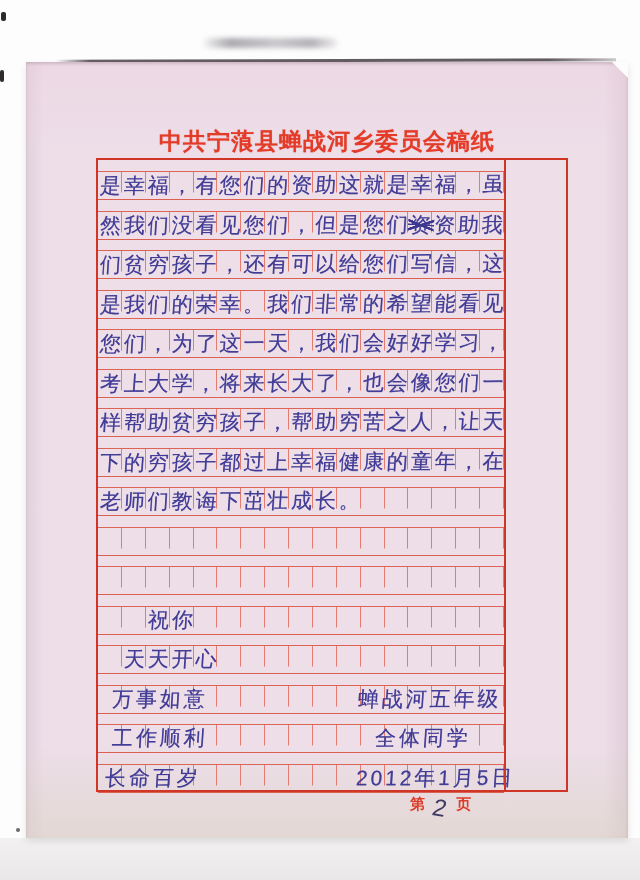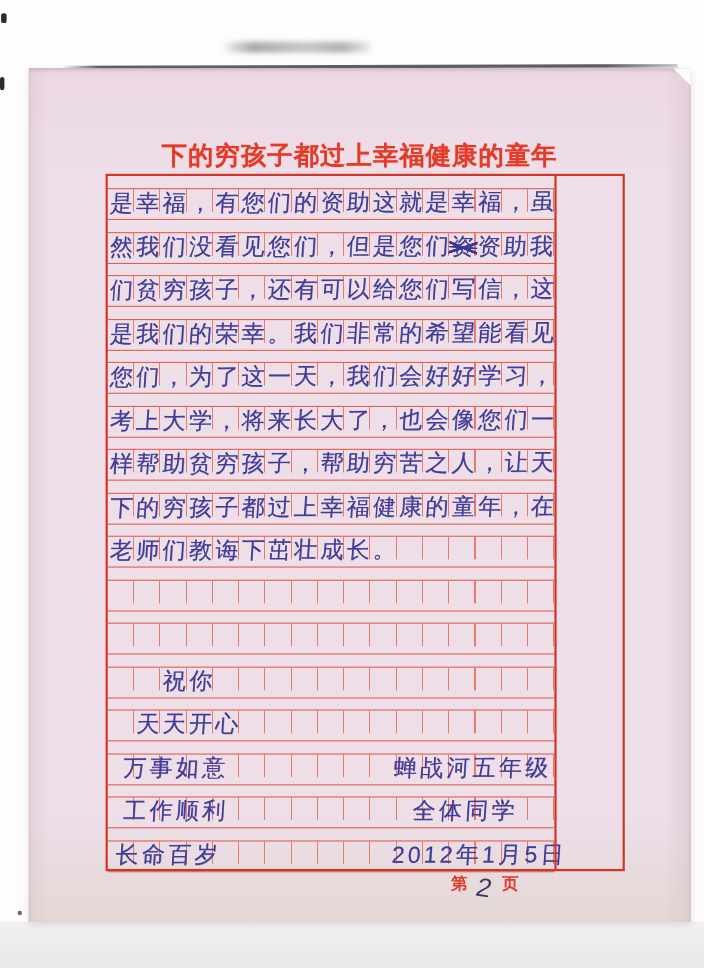--- a/index.html
+++ b/index.html
@@ -80,21 +80,21 @@
 <body>
 
 <div id="stage">
   <div class="bed-bottom"></div>
   <div class="smudge"></div>
   <div class="speck s1"></div>
   <div class="speck s2"></div>
   <div class="paper-top-edge"></div>
 
   <div class="paper">
-    <div class="header-title">下的穷孩子都过上幸福健康的童年</div>
+    <div class="header-title">中共宁蒗县蝉战河乡委员会稿纸</div>
 
     <div class="grid-frame">
       <div class="grid-rows">
           <div class="grid-row" style="top: 11px;">
             <span class="ink" style="left: 2px;">是幸福，有您们的资助这就是幸福，虽</span>
           </div>
           <div class="grid-row" style="top: 50.5px;">
             <span class="ink" style="left: 2px;">然我们没看见您们，但是您们</span>
             <span class="ink struck" style="left: 312.44px;">资</span>
             <span class="ink" style="left: 336.32px;">资助我</span>

